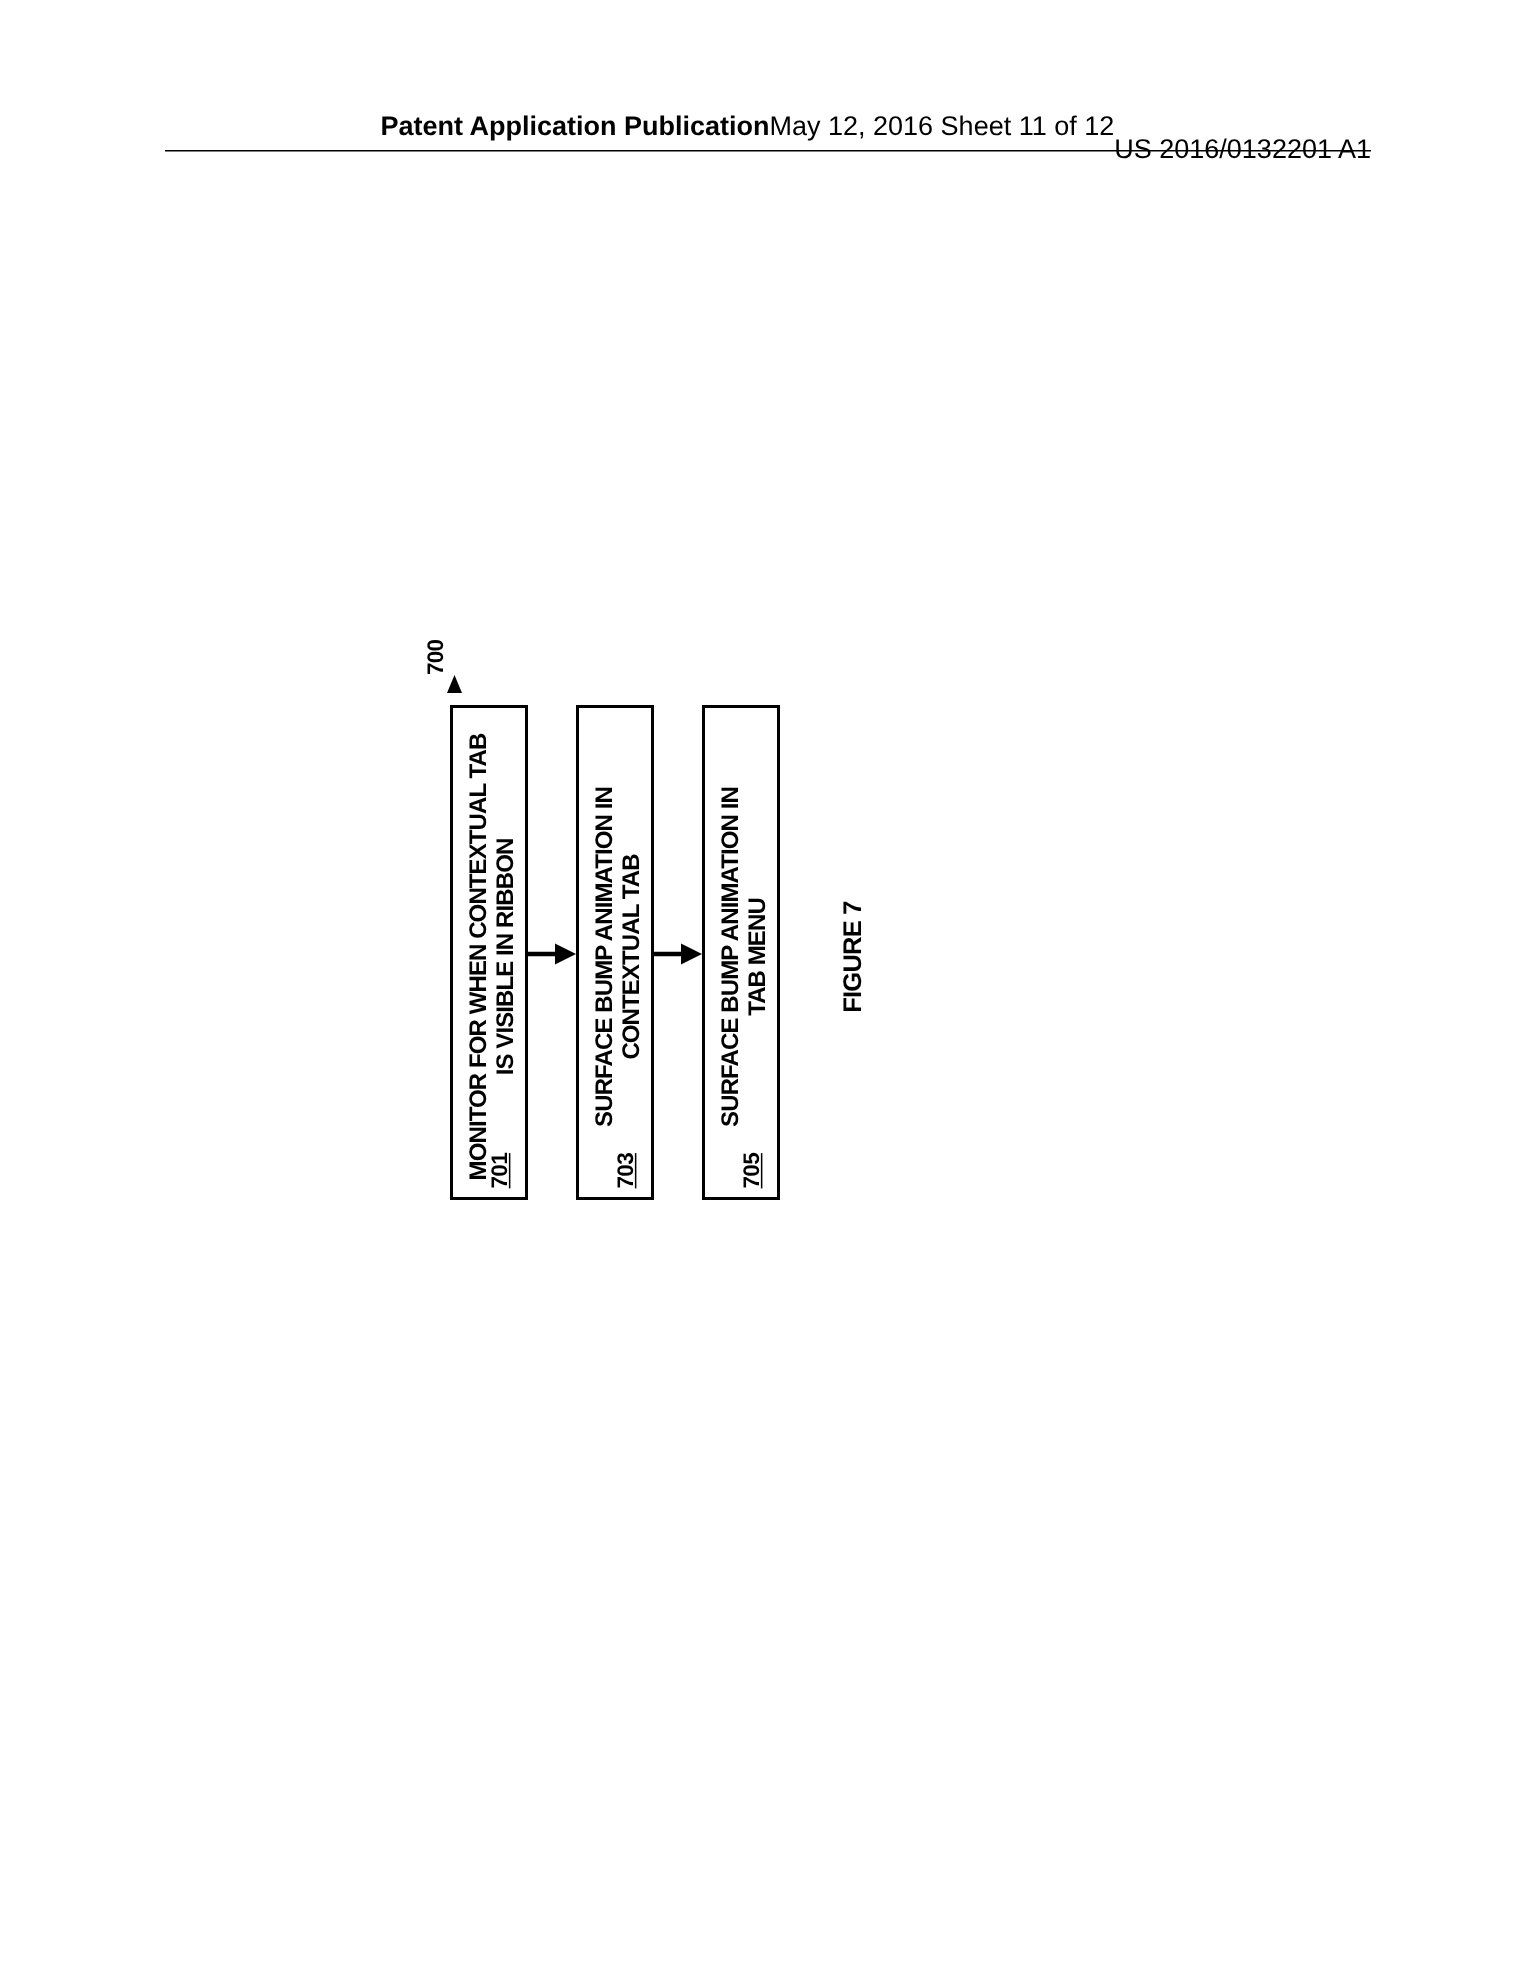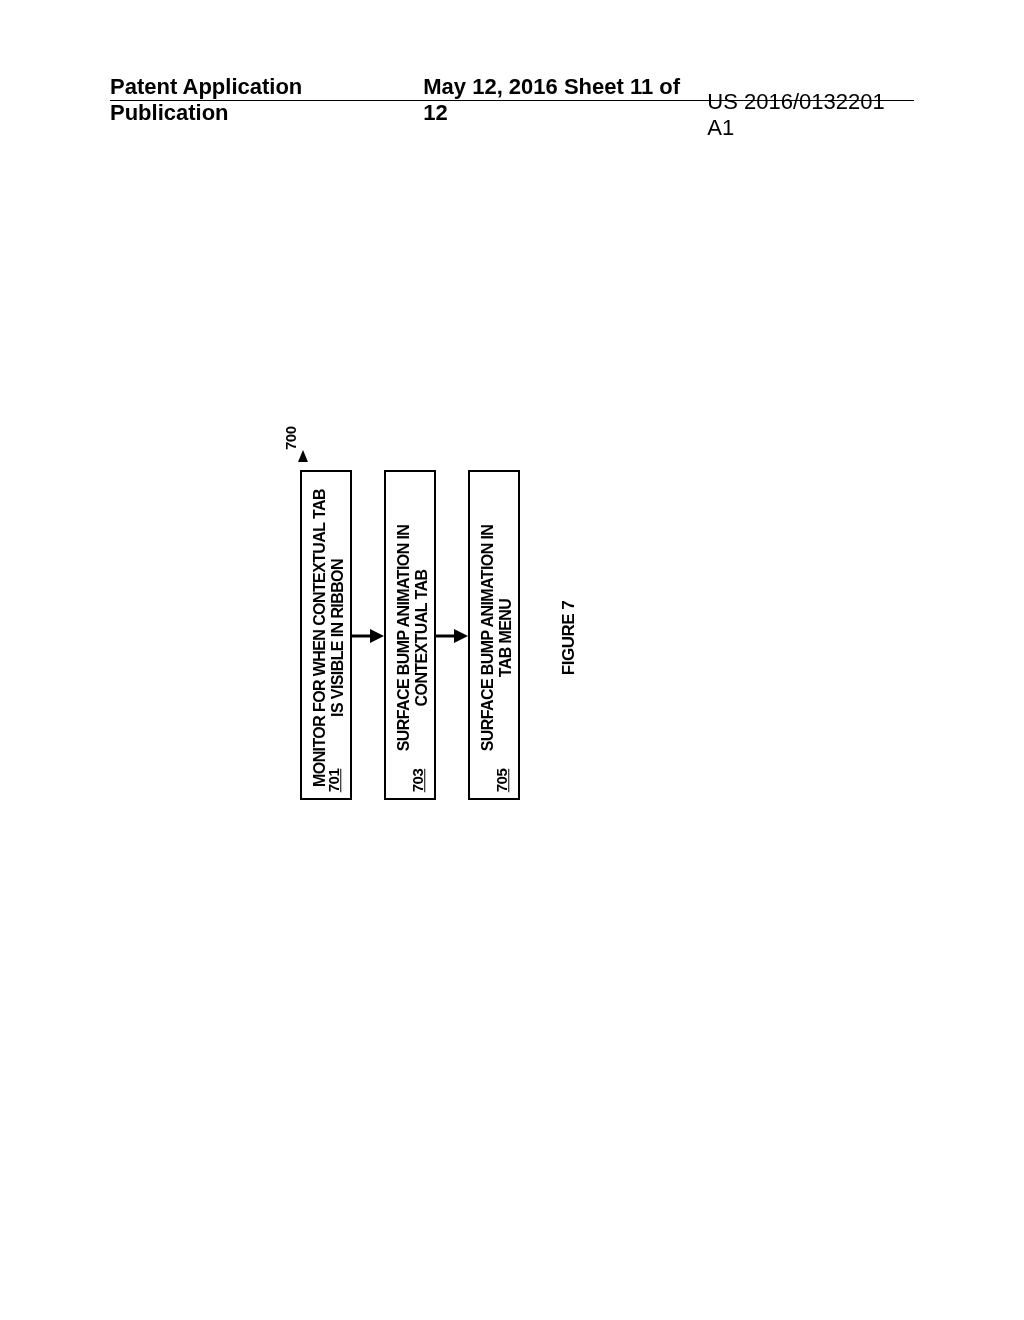--- a/index.html
+++ b/index.html
@@ -10,25 +10,25 @@
     font-family: Arial, Helvetica, sans-serif;
     position: relative;
     color: #000;
   }
   .header {
     position: absolute;
     top: 74px;
     left: 110px;
     right: 110px;
     display: flex;
-    justify-content: center;
-    font-size: 22px;
+    justify-content: flex-end;
+    font-size: 18px;
     font-weight: bold;
   }
-  .header .pub-date { font-weight: bold; }
+  .header .pub-date { font-weight: normal; }
   .header .pub-num  { font-weight: normal; margin-top: 15px; }
   .header-rule {
     position: absolute;
     top: 100px;
     left: 110px;
     right: 110px;
     border-top: 1.5px solid #000;
   }
 
   

